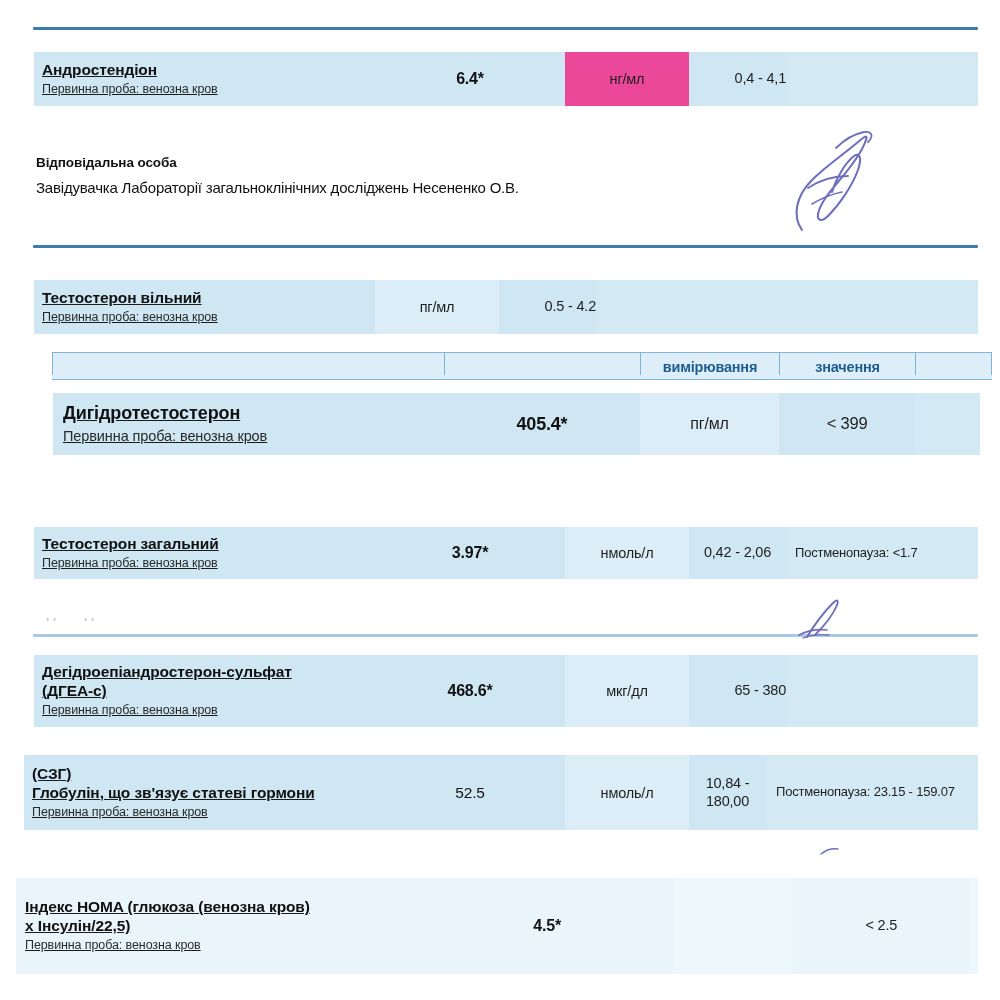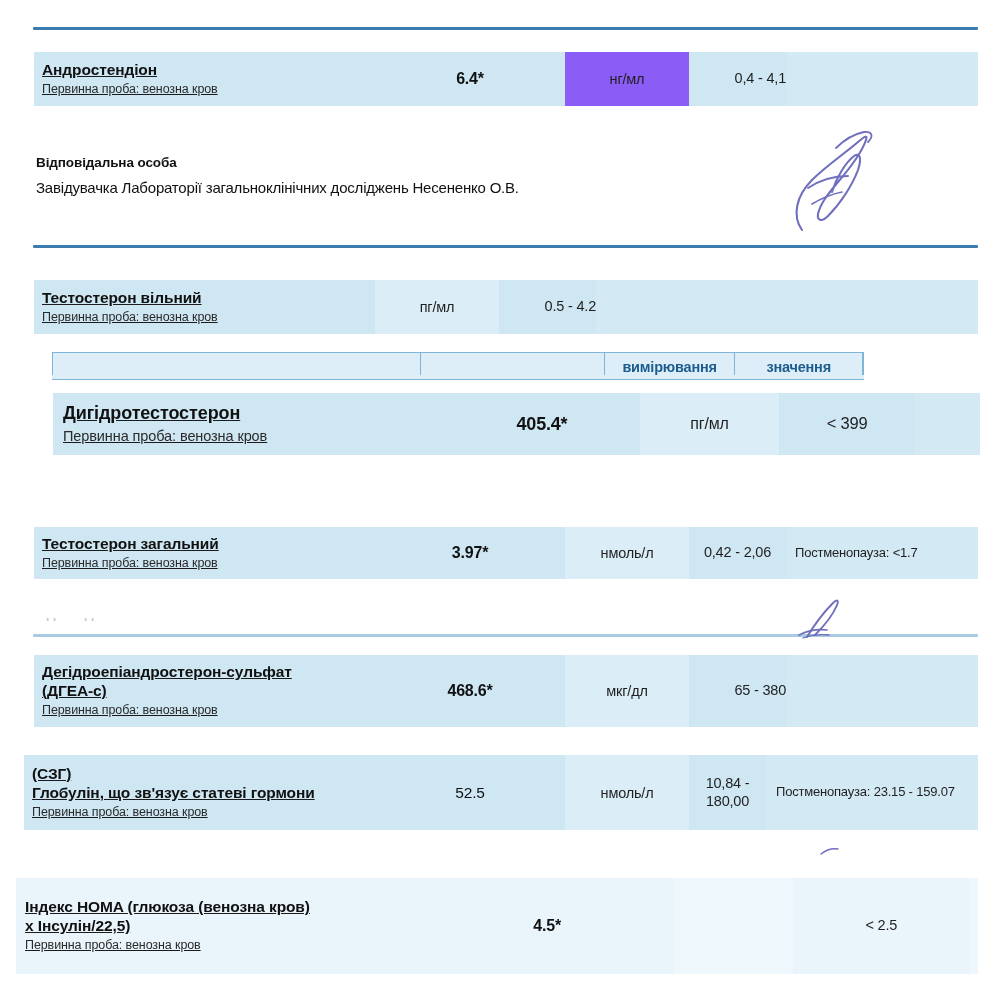--- a/index.html
+++ b/index.html
@@ -195,21 +195,21 @@
   <div class="rule" style="left:33px; top:27px; width:945px;"></div>
 
   <div class="row" style="left:34px; top:52px; width:944px; height:54px;">
     <div class="c-name" style="width:341px;">
       <div class="an-title">Андростендіон</div>
       <div class="an-sub">Первинна проба: венозна кров</div>
     </div>
     <div class="c-val" style="width:190px;">
       <span class="val">6.4*</span>
     </div>
-    <div class="c-unit" style="width:124px; background:#8b5cf6;">
+    <div class="c-unit" style="width:124px; background:#ec4899;">
       <span class="unit">нг/мл</span>
     </div>
     <div class="c-ref" style="width:97px;">
       <span class="ref">0,4 - 4,1</span>
     </div>
     <div class="c-note" style="flex:1; background:#d3e9f4;">
       <span class="note"></span>
     </div>
   </div>
 
@@ -240,21 +240,21 @@
       <span class="unit">пг/мл</span>
     </div>
     <div class="c-ref" style="width:97px;">
       <span class="ref">0.5 - 4.2</span>
     </div>
     <div class="c-note" style="flex:1; background:#d3e9f4;">
       <span class="note"></span>
     </div>
   </div>
 
-  <div class="hdr-clip" style="left:52px; top:352px; width:812px; height:26px;text-align:center;">
+  <div class="hdr-clip" style="left:52px; top:352px; width:940px; height:26px;text-align:center;">
     <div class="hdr-inner">
       <div class="hdr-cell blank" style="width:393px;"></div>
       <div class="hdr-cell blank" style="width:196px;"></div>
       <div class="hdr-cell" style="width:139px;">вимірювання</div>
       <div class="hdr-cell" style="width:136px;">значення</div>
       <div class="hdr-cell blank" style="flex:1;"></div>
     </div>
   </div>
 
   <div class="row big" style="left:53px; top:393px; width:927px; height:62px;">

